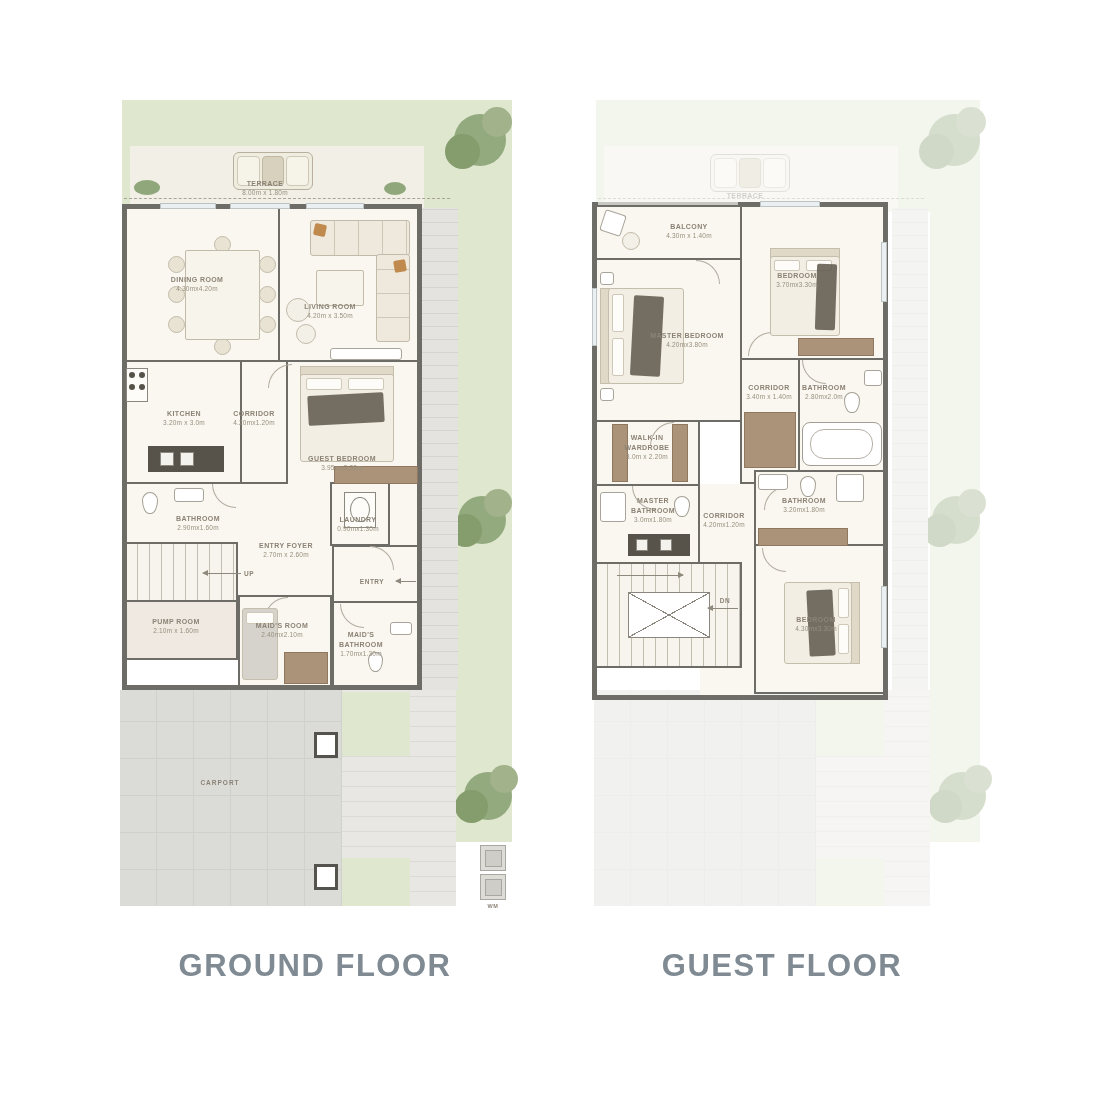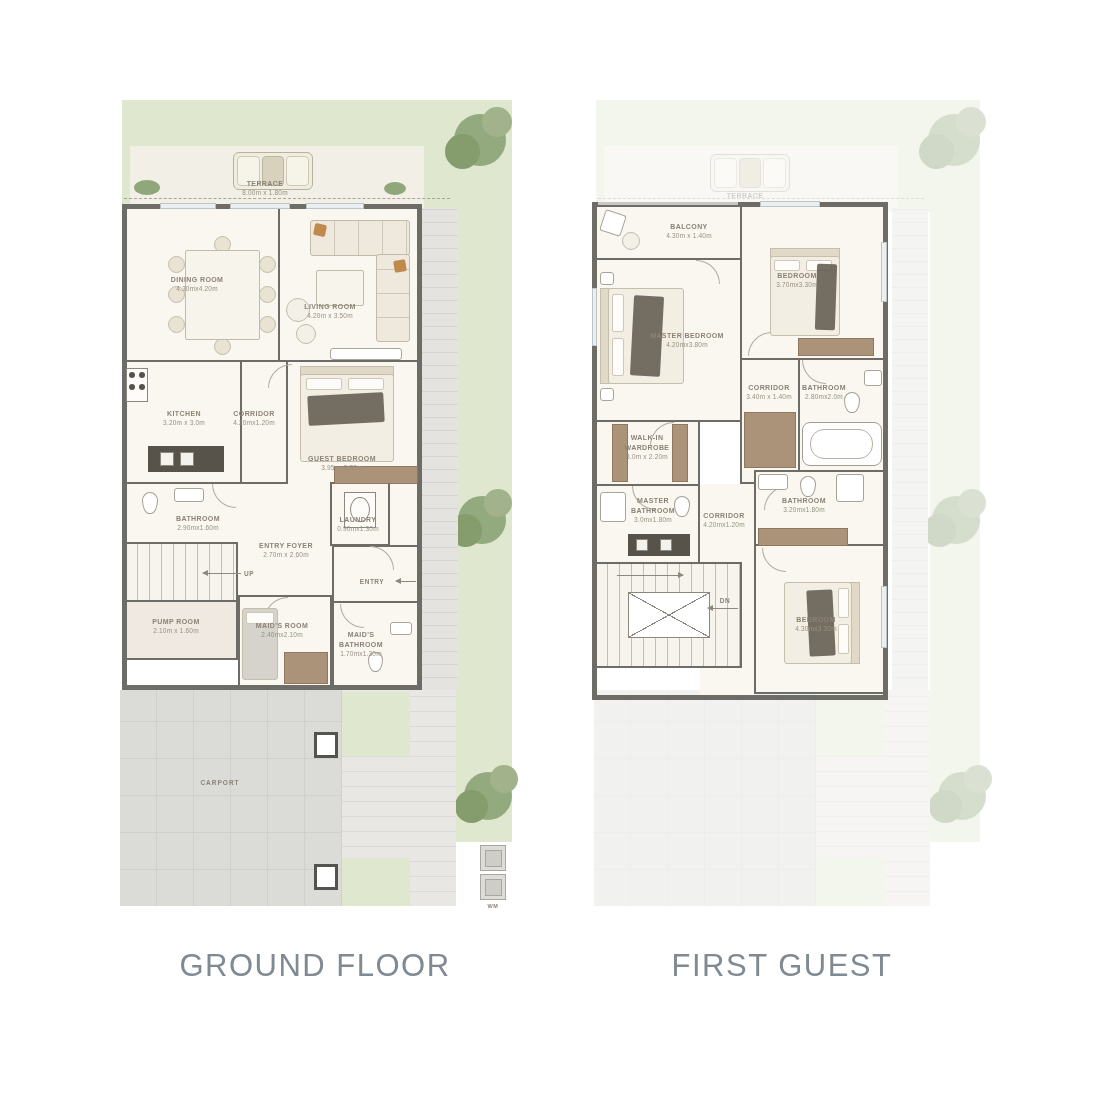--- a/index.html
+++ b/index.html
@@ -76,21 +76,21 @@
      border-top:3.5px solid rgba(0,0,0,0);border-bottom:3.5px solid rgba(0,0,0,0);}
   .arr.r::after{content:"";position:absolute;right:-1px;top:-3px;border-left:6px solid #8f897d;
      border-top:3.5px solid rgba(0,0,0,0);border-bottom:3.5px solid rgba(0,0,0,0);}
 
   
   .rl{position:absolute;transform:translate(-50%,-50%);text-align:center;color:#8c8376;z-index:40;}
   .rl .rn{display:block;font-size:7px;font-weight:700;letter-spacing:.4px;line-height:1.45;}
   .rl .rd{display:block;font-size:6.5px;font-weight:400;color:#97907f;letter-spacing:.2px;line-height:1.3;}
   .tag{position:absolute;transform:translate(-50%,-50%);font-size:6.5px;color:#8c8376;font-weight:700;
        letter-spacing:.5px;z-index:40;}
-  .title{position:absolute;transform:translateX(-50%);font-size:31px;font-weight:400;color:#7f8a93;
+  .title{position:absolute;transform:translateX(-50%);font-size:31px;font-weight:700;color:#7f8a93;
          letter-spacing:1.5px;white-space:nowrap;}
   .faded{position:absolute;inset:0;opacity:.38;}
 </style>
 </head>
 <body>
 
 <div class="canvas">
 
   <div class="plan" style="left:118px;top:92px;width:394px;height:822px;">
 
@@ -383,14 +383,14 @@
       <span class="rd">3.20mx1.80m</span>
     </div>
     <div class="rl" style="left:224px;top:532px;width:80px;">
       <span class="rn">BEDROOM</span>
       <span class="rd">4.30mx3.30m</span>
     </div>
     <div class="tag" style="left:133px;top:508px;">DN</div>
   </div>
 
   <div class="title" style="left:315px;top:948px;">GROUND FLOOR</div>
-  <div class="title" style="left:782px;top:948px;">FIRST GUEST</div>
+  <div class="title" style="left:782px;top:948px;">GUEST FLOOR</div>
 </div>
 
 </body></html>

